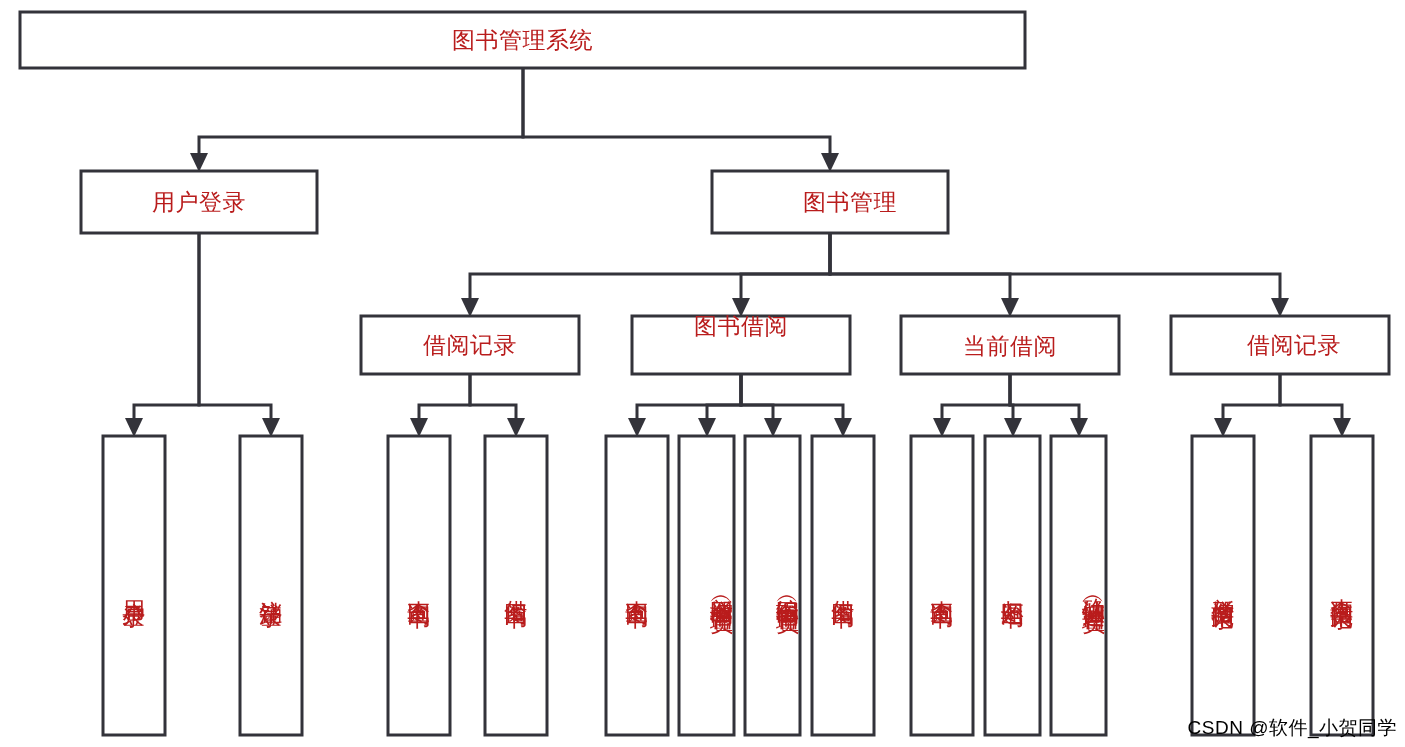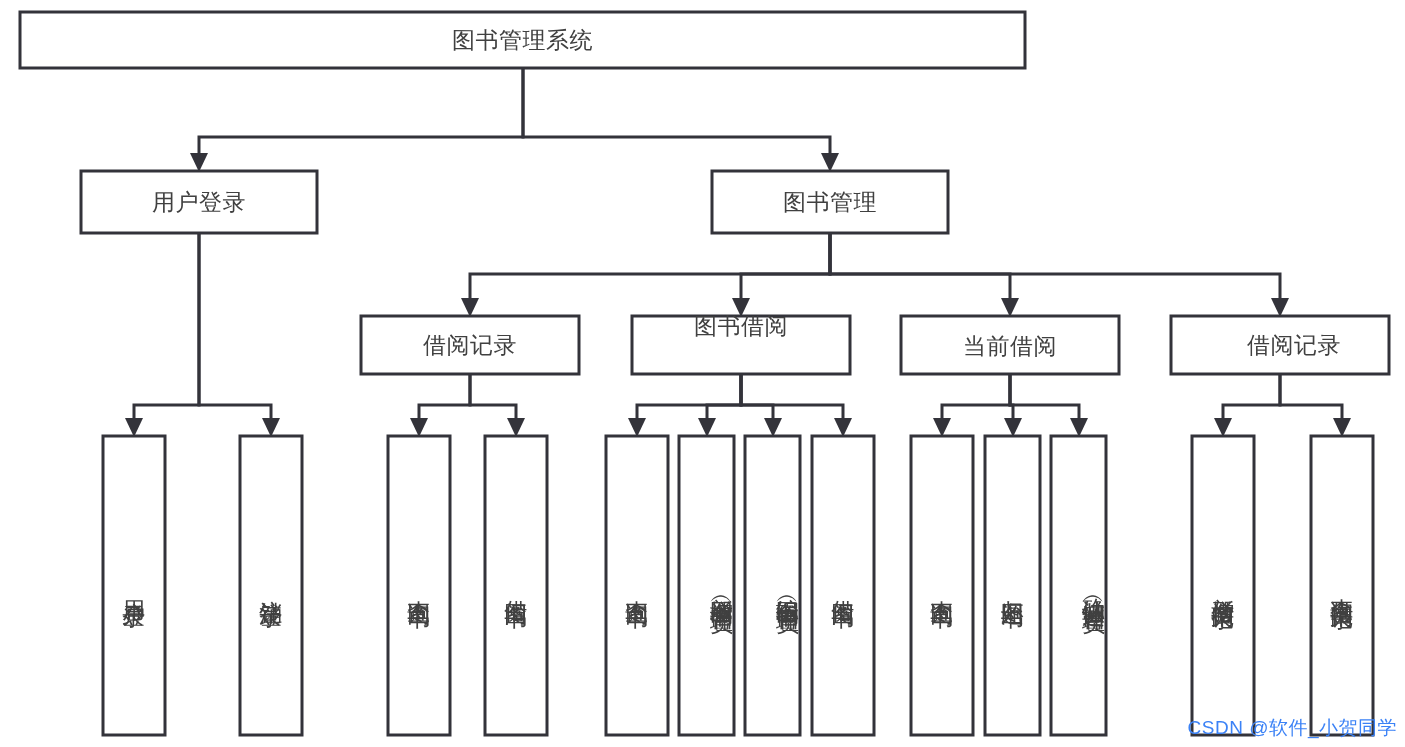--- a/index.html
+++ b/index.html
@@ -36,21 +36,21 @@
     stroke-linecap: butt;
   }
   .arrow-head {
     fill: #33333a;
   }
   .node-label {
     position: absolute;
     display: flex;
     align-items: center;
     justify-content: center;
-    color: #404040;
+    color: #b91c1c;
     font-family: "Liberation Sans", "DejaVu Sans", sans-serif;
     pointer-events: none;
     text-align: right;
     line-height: 1.06;
   }
   .node-label.horiz {
     font-size: 23px;
     letter-spacing: 0.5px;
   }
   .node-label.vert {
@@ -65,21 +65,21 @@
   }
   .node-label.vert.centered {
     align-items: center;
     padding-top: 0;
   }
   .watermark {
     position: absolute;
     right: 8px;
     bottom: 6px;
     font-size: 19px;
-    color: #3b82f6;
+    color: #000000;
     font-family: "Liberation Sans", "DejaVu Sans", sans-serif;
     white-space: nowrap;
     letter-spacing: 0.5px;
   }
 </style>
 </head>
 <body>
 
 <div id="canvas">
   <svg id="diagram" viewBox="0 0 1405 747" xmlns="http://www.w3.org/2000/svg">
@@ -142,21 +142,21 @@
         <rect x="911" y="436" width="62" height="299" class="node-rect"></rect>
         <rect x="985" y="436" width="55" height="299" class="node-rect"></rect>
         <rect x="1051" y="436" width="55" height="299" class="node-rect"></rect>
         <rect x="1192" y="436" width="62" height="299" class="node-rect"></rect>
         <rect x="1311" y="436" width="62" height="299" class="node-rect"></rect>
       </g>
   </svg>
   <div id="label-layer">
       <div class="node-label horiz" style="left: 20px; top: 12px; width: 1005px; height: 56px;">图书管理系统</div>
       <div class="node-label horiz" style="left: 81px; top: 171px; width: 236px; height: 62px;">用户登录</div>
-      <div class="node-label horiz" style="left: 712px; top: 171px; width: 236px; height: 62px;">图书管理</div>
+      <div class="node-label horiz" style="left: 712px; top: 171px; width: 236px; height: 62px; padding-left: 20px;">图书管理</div>
       <div class="node-label horiz" style="left: 361px; top: 316px; width: 218px; height: 58px;">借阅记录</div>
       <div class="node-label horiz" style="left: 632px; top: 297px; width: 218px; height: 58px;">图书借阅</div>
       <div class="node-label horiz" style="left: 901px; top: 316px; width: 218px; height: 61px;">当前借阅</div>
       <div class="node-label horiz" style="left: 1171px; top: 316px; width: 246px; height: 58px;">借阅记录</div>
       <div class="node-label vert centered" style="left: 103px; top: 436px; width: 62px; height: 299px;">用户登录</div>
       <div class="node-label vert centered" style="left: 240px; top: 436px; width: 62px; height: 299px;">注销登录</div>
       <div class="node-label vert centered" style="left: 388px; top: 436px; width: 62px; height: 299px;">查询图书</div>
       <div class="node-label vert centered" style="left: 485px; top: 436px; width: 62px; height: 299px;">借阅图书</div>
       <div class="node-label vert centered" style="left: 606px; top: 436px; width: 62px; height: 299px;">查询图书</div>
       <div class="node-label vert" style="left: 679px; top: 436px; width: 55px; height: 299px;">新增图书（管理员）</div>

